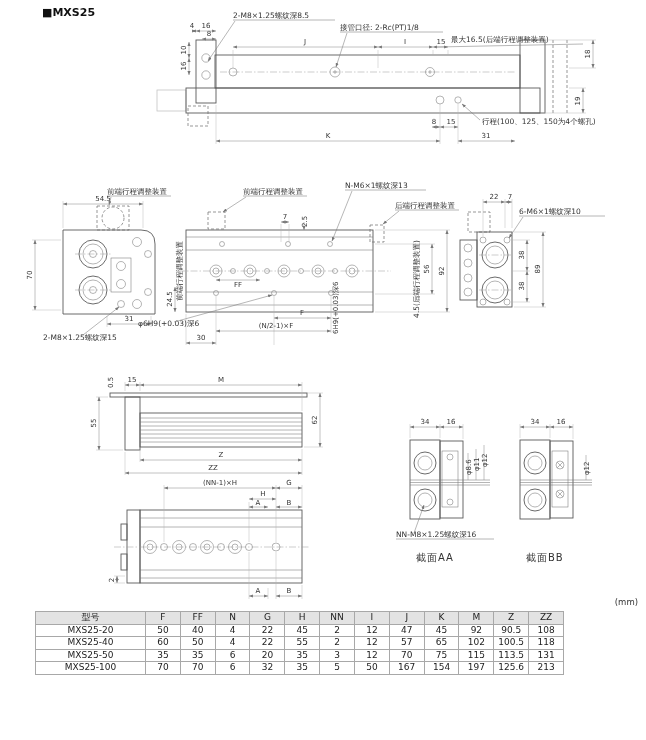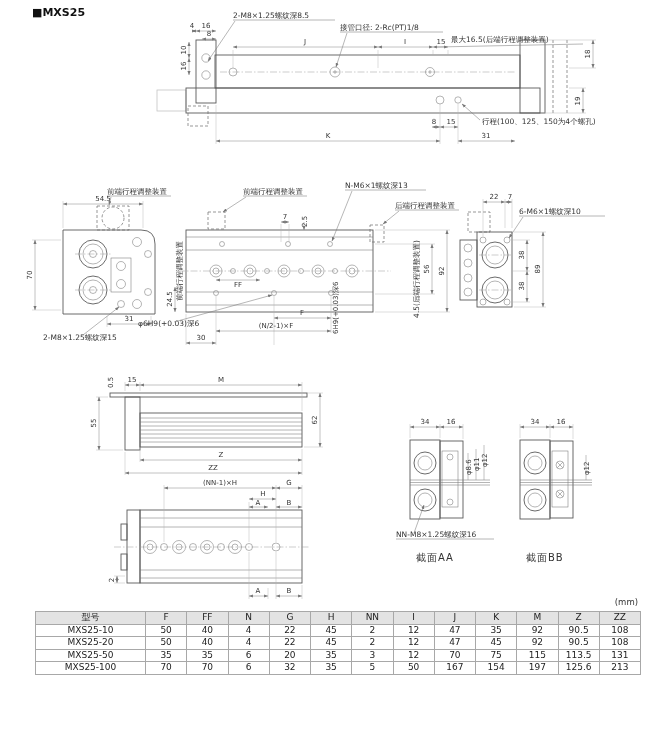--- a/index.html
+++ b/index.html
@@ -1,32 +1,32 @@
 <!DOCTYPE html>
 <html><head>
 <meta charset="utf-8">
 <style>
   html,body{margin:0;padding:0;background:#f2f2f2;}
   #page{position:relative;width:646px;height:740px;background:#ffffff;overflow:hidden;
         font-family:"DejaVu Sans","Liberation Sans",sans-serif;color:#222;}
-  #page-title{position:absolute;left:32px;top:6px;font-size:11px;font-weight:bold;color:#111;}
+  #page-title{position:absolute;left:42px;top:6px;font-size:11px;font-weight:bold;color:#111;}
   svg{position:absolute;left:0;top:0;}
   svg text{fill:#333;font-size:7px;font-family:"DejaVu Sans","Liberation Sans",sans-serif;}
   svg text.lbl{font-size:7.5px;}
   svg text.cap{font-size:10px;letter-spacing:1px;}
   .outline{fill:none;stroke:#5a5a5a;stroke-width:.9;}
   .thin{fill:none;stroke:#777;stroke-width:.55;}
   .faint{fill:none;stroke:#c4c4c4;stroke-width:.8;}
   .dim{stroke:#8f8f8f;stroke-width:.55;fill:none;}
   .ext{stroke:#b5b5b5;stroke-width:.45;fill:none;}
   .dash{fill:none;stroke:#6a6a6a;stroke-width:.7;stroke-dasharray:3,2;}
   .cl{fill:none;stroke:#9a9a9a;stroke-width:.5;stroke-dasharray:7,2,1.5,2;}
   .ldr{stroke:#7a7a7a;stroke-width:.55;fill:none;}
   #units-label{position:absolute;right:8px;top:597px;font-size:8.5px;color:#333;}
-  #spec-table{position:absolute;left:35px;top:611px;border-collapse:collapse;table-layout:fixed;width:606px;}
+  #spec-table{position:absolute;left:35px;top:611px;border-collapse:collapse;table-layout:fixed;width:529px;}
   #spec-table th,#spec-table td{border:1px solid #a8a8a8;font-size:9px;font-weight:normal;
         text-align:center;padding:0;height:11.6px;line-height:11.6px;white-space:nowrap;color:#222;}
   #spec-table th{background:#e3e3e3;}
   #spec-table{border:1px solid #777;}
   #spec-table col.model{width:110px;}
 </style>
 </head>
 <body>
 
 <div id="page">
@@ -439,48 +439,48 @@
           <th>I</th>
           <th>J</th>
           <th>K</th>
           <th>M</th>
           <th>Z</th>
           <th>ZZ</th>
         </tr>
       </thead>
     <tbody>
         <tr>
-          <td>MXS25-10</td>
-          <td>50</td>
-          <td>40</td>
-          <td>4</td>
-          <td>22</td>
-          <td>45</td>
-          <td>2</td>
-          <td>12</td>
-          <td>47</td>
-          <td>35</td>
-          <td>92</td>
-          <td>90.5</td>
-          <td>108</td>
-        </tr>
-        <tr>
           <td>MXS25-20</td>
           <td>50</td>
           <td>40</td>
           <td>4</td>
           <td>22</td>
           <td>45</td>
           <td>2</td>
           <td>12</td>
           <td>47</td>
           <td>45</td>
           <td>92</td>
           <td>90.5</td>
           <td>108</td>
+        </tr>
+        <tr>
+          <td>MXS25-40</td>
+          <td>60</td>
+          <td>50</td>
+          <td>4</td>
+          <td>22</td>
+          <td>55</td>
+          <td>2</td>
+          <td>12</td>
+          <td>57</td>
+          <td>65</td>
+          <td>102</td>
+          <td>100.5</td>
+          <td>118</td>
         </tr>
         <tr>
           <td>MXS25-50</td>
           <td>35</td>
           <td>35</td>
           <td>6</td>
           <td>20</td>
           <td>35</td>
           <td>3</td>
           <td>12</td>

